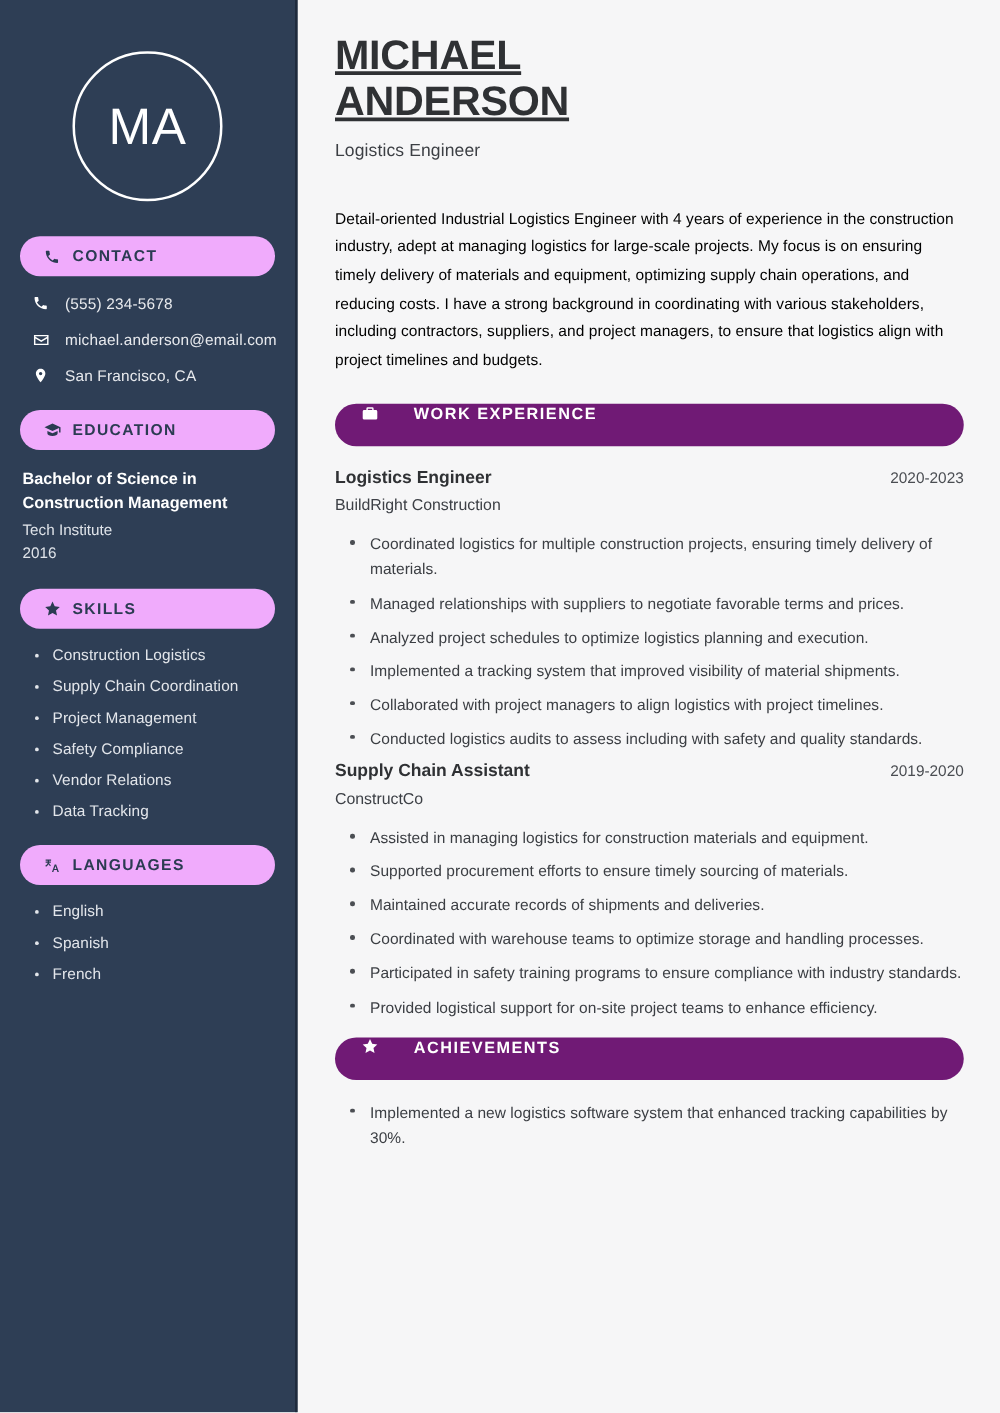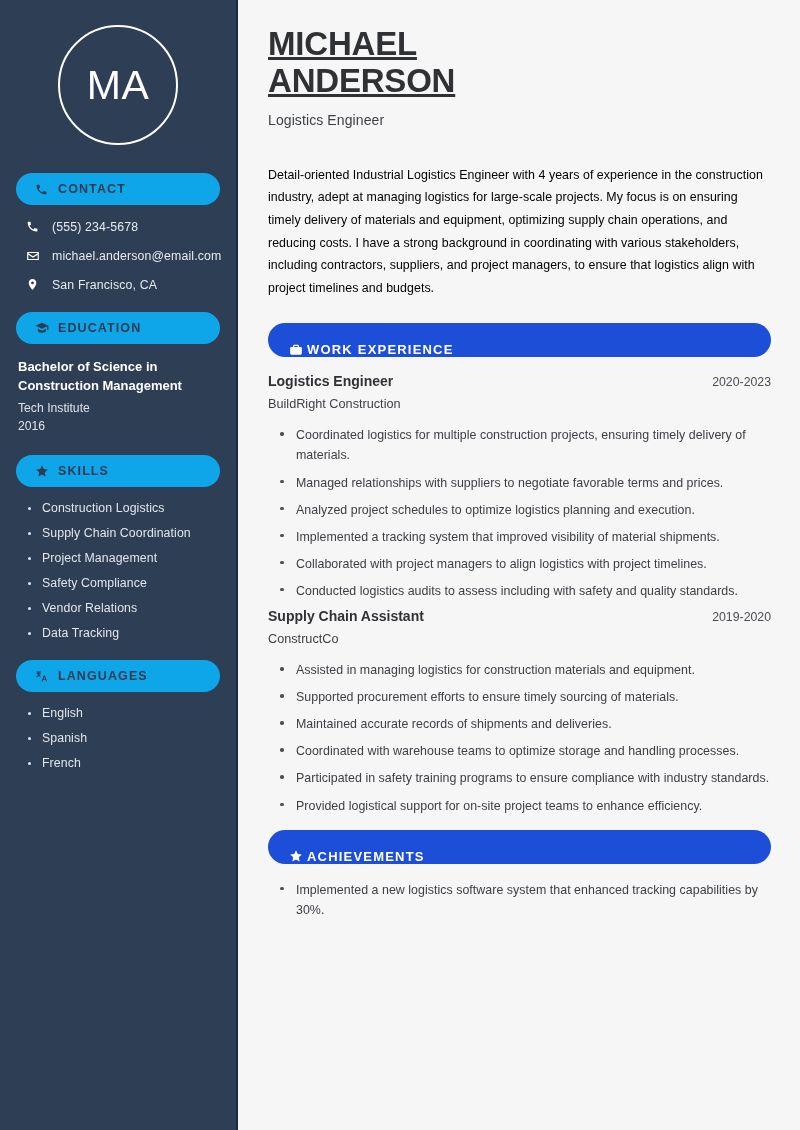--- a/index.html
+++ b/index.html
@@ -21,21 +21,21 @@
     overflow: hidden;
   }
 
   
   .sidebar {
     width: 238px;
     min-width: 238px;
     height: 1130px;
     background: #2e3e55;
     border-right: 2px solid #1f2b3d;
-    padding: 0 16px;
+    padding: 16px 16px;
     color: #ffffff;
     position: relative;
   }
 
   .avatar-wrap {
     display: flex;
     justify-content: center;
     margin-top: 25px;
     margin-bottom: 28px;
   }
@@ -50,21 +50,21 @@
   }
   .avatar-initials {
     font-size: 41px;
     font-weight: 400;
     letter-spacing: 0.5px;
     color: #ffffff;
     line-height: 1;
   }
 
   .pill {
-    background: #0ea5e9;
+    background: #f0abfc;
     color: #2e3e55;
     border-radius: 999px;
     height: 32px;
     display: flex;
     align-items: center;
     gap: 9px;
     padding: 0 0 0 18px;
     margin-bottom: 14px;
   }
   .pill-label {
@@ -176,27 +176,27 @@
   .summary {
     font-size: 12.4px;
     line-height: 1.82;
     color: #000000;
     margin-top: 36px;
     margin-bottom: 24px;
     letter-spacing: 0.05px;
   }
 
   .bar {
-    background: #1d4ed8;
+    background: #701a75;
     color: #ffffff;
     border-radius: 999px;
     height: 34px;
     display: flex;
-    align-items: flex-end;
-    gap: 4px;
+    align-items: flex-start;
+    gap: 28px;
     padding-left: 20px;
     margin-top: 14px;
     margin-bottom: 16px;
   }
   .bar-label {
     font-size: 13px;
     font-weight: bold;
     letter-spacing: 1.2px;
   }
   .bar-icon {

